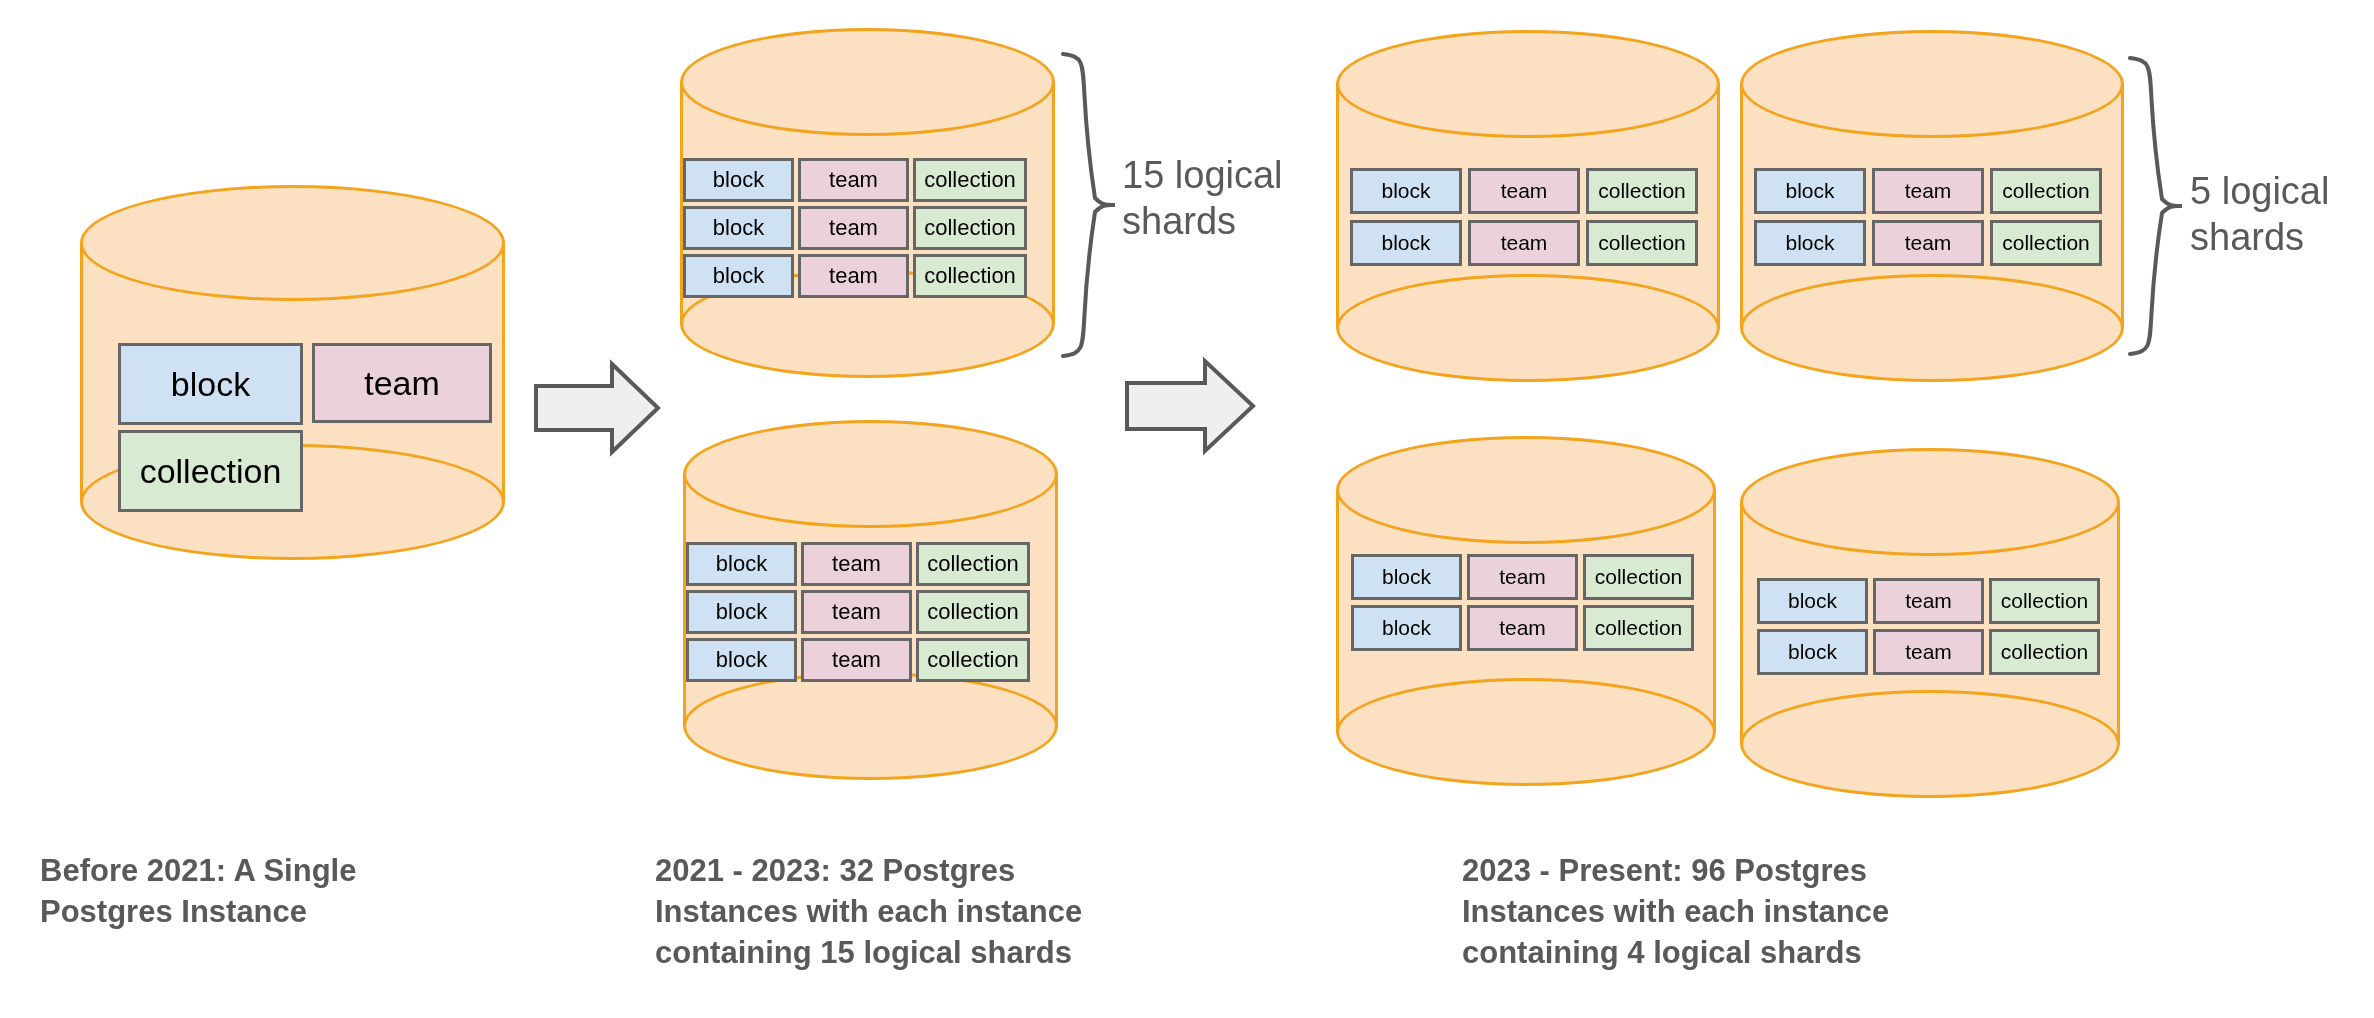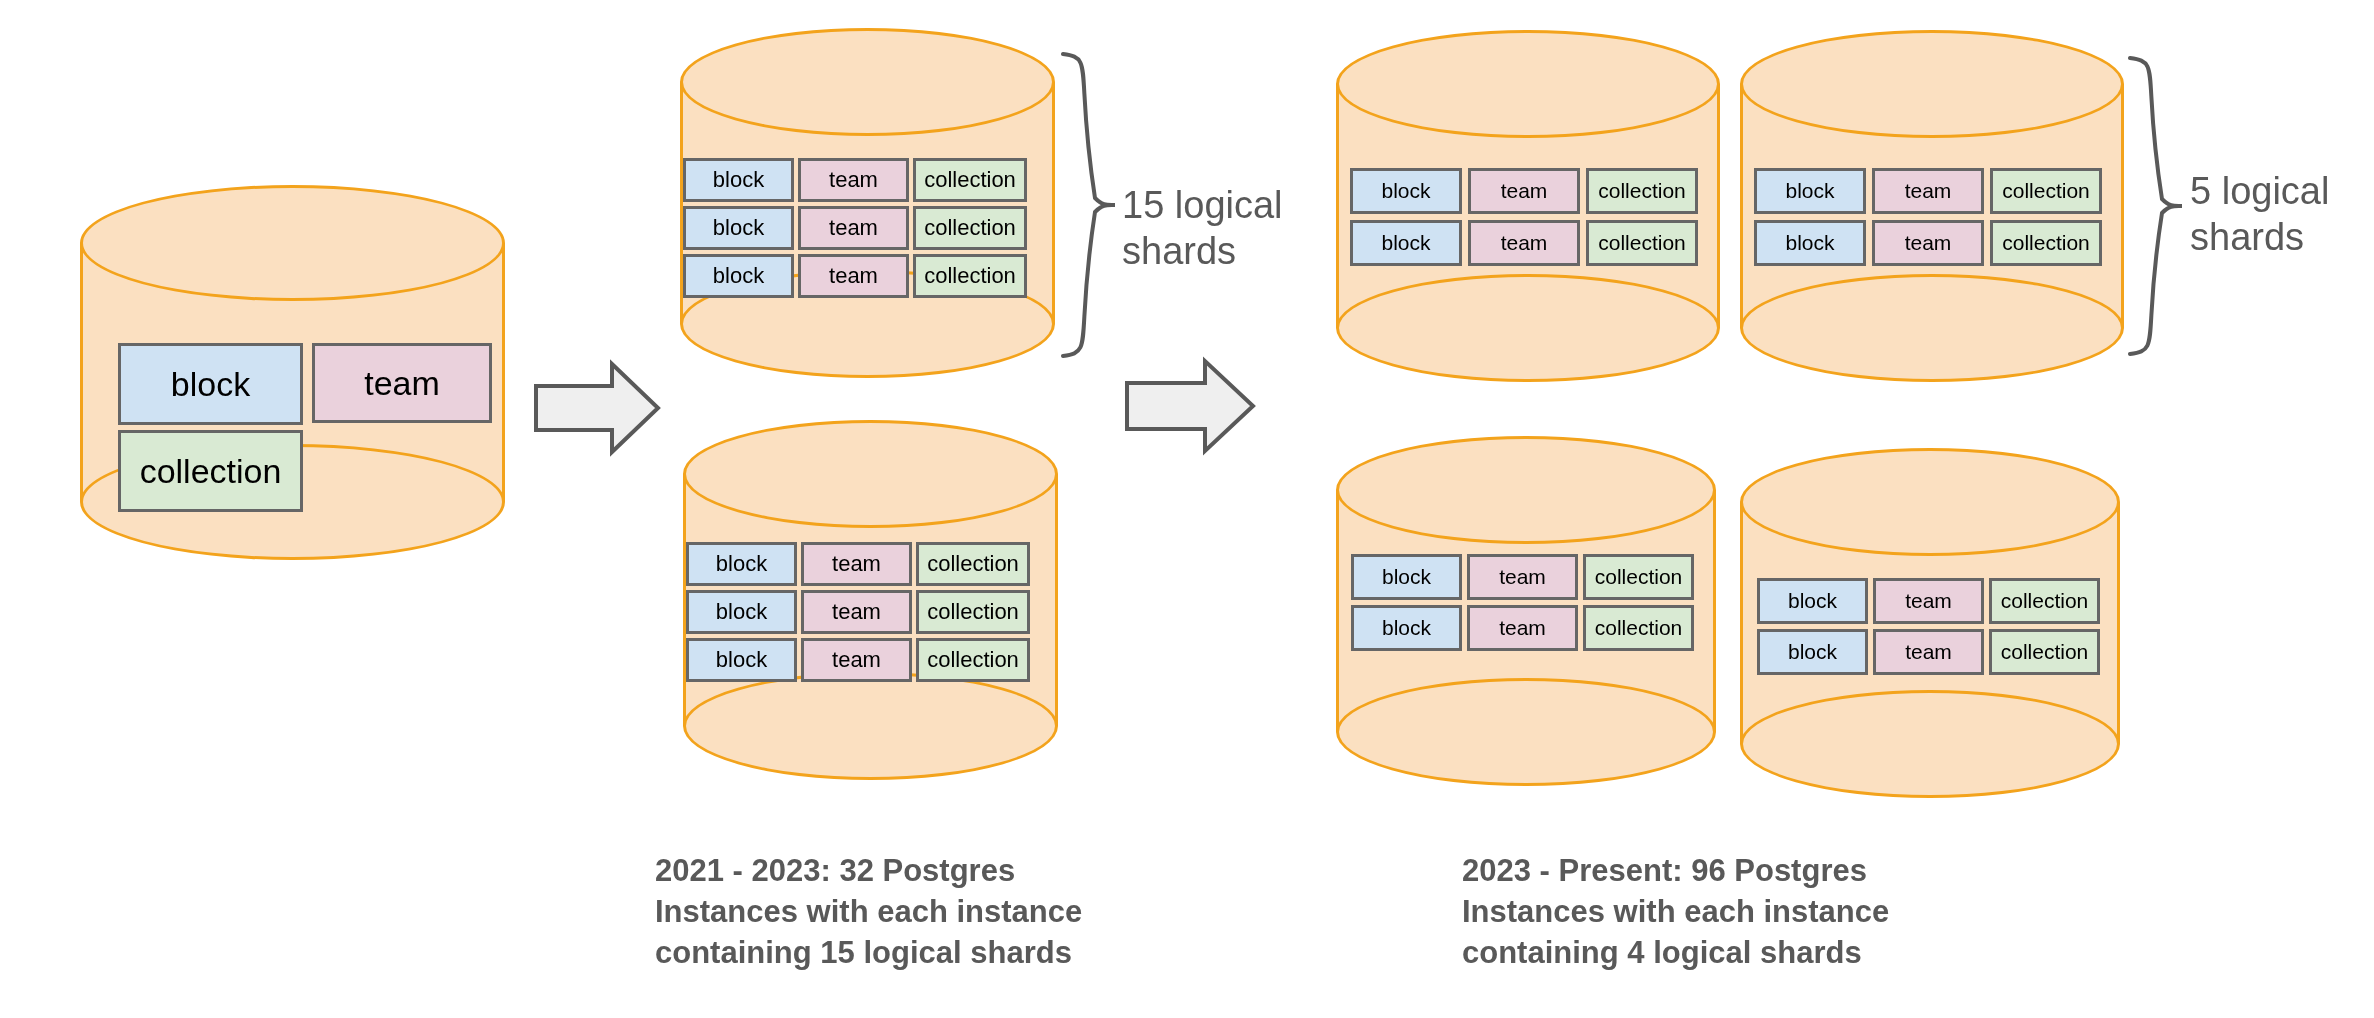--- a/index.html
+++ b/index.html
@@ -228,21 +228,21 @@
       </div>
     </div>
   </div>
 
   <div class="brace-wrap" style="left:1055px; top:48px;">
     <svg width="70" height="315" viewBox="0 0 70 315">
       <path d="M8 6 C 40 10, 20 20, 40 150 C 48 158, 52 157, 60 157
                C 52 157, 48 156, 40 164 C 20 294, 40 304, 8 308" fill="none" stroke="#595959" stroke-width="4" stroke-linecap="round"></path>
     </svg>
   </div>
-  <div class="brace-label" style="left:1122px; top:182px; width:230px;">15 logical
+  <div class="brace-label" style="left:1122px; top:152px; width:230px;">15 logical
 shards</div>
 
   <div class="arrow-wrap" style="left:1123px; top:355px;">
     <svg width="135" height="102" viewBox="0 0 135 102">
       <polygon points="4,28 82,28 82,6 130,51 82,96 82,74 4,74" fill="#efefef" stroke="#595959" stroke-width="4" stroke-linejoin="miter"></polygon>
     </svg>
   </div>
 
   <div class="cyl" style="left:1336px; top:30px; width:384px; height:352px;">
     <div class="body" style="top:54px; bottom:54px;"></div>
@@ -366,20 +366,22 @@
       </div>
       <div class="shard team" style="width:111px;height:46px;font-size:21px;margin-left:5px;">
         <span>team</span>
       </div>
       <div class="shard collection" style="width:111px;height:46px;font-size:21px;margin-left:5px;">
         <span>collection</span>
       </div>
     </div>
   </div>
 
+  <div class="caption" style="left:40px; top:850px; width:460px;">Before 2021: A Single
+Postgres Instance</div>
 
   <div class="caption" style="left:655px; top:850px; width:620px;">2021 - 2023: 32 Postgres
 Instances with each instance
 containing 15 logical shards</div>
 
   <div class="caption" style="left:1462px; top:850px; width:620px;">2023 - Present: 96 Postgres
 Instances with each instance
 containing 4 logical shards</div>
 
 </div>

